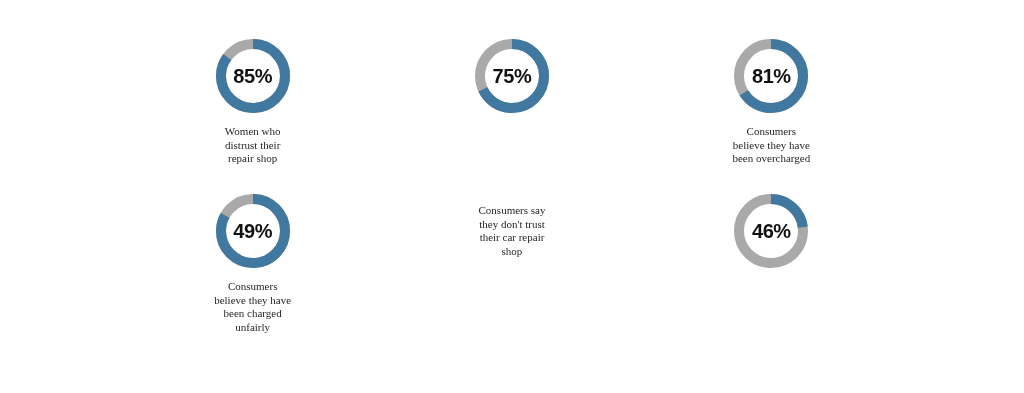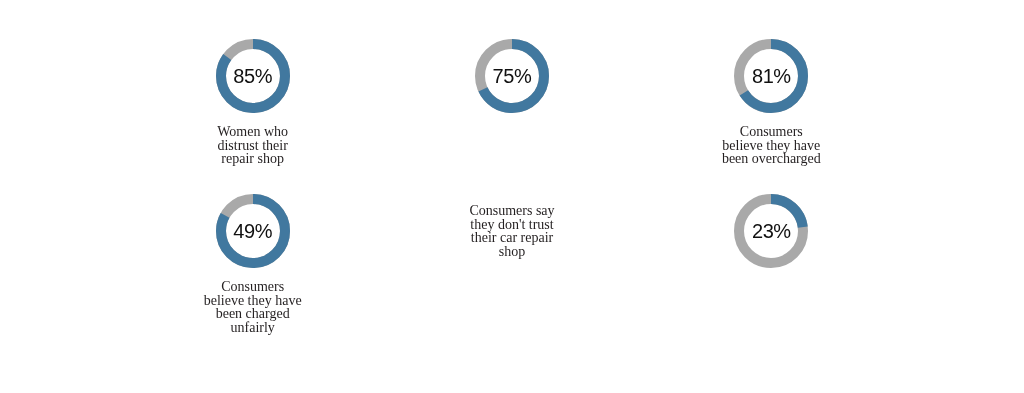--- a/index.html
+++ b/index.html
@@ -48,30 +48,30 @@
   .donut-value {
     position: absolute;
     left: 0;
     top: 0;
     width: 76px;
     height: 76px;
     display: flex;
     align-items: center;
     justify-content: center;
     font-family: "Liberation Sans", sans-serif;
-    font-weight: normal;
+    font-weight: bold;
     font-size: 20px;
     letter-spacing: -0.4px;
     color: #111111;
     line-height: 1;
   }
   .caption {
     margin-top: 11px;
     font-family: "Liberation Serif", serif;
-    font-size: 14px;
+    font-size: 11px;
     line-height: 13.5px;
     color: #231f20;
     text-align: center;
     max-width: 150px;
     white-space: pre-line;
   }
 </style>
 </head>
 <body>
 
@@ -134,18 +134,18 @@
 their car repair
 shop</div>
     </div>
 
     <div class="stat">
       <div class="donut-wrap">
         <svg class="donut-svg" viewBox="0 0 76 76">
           <circle cx="38" cy="38" r="32" fill="none" stroke="#a9a9a9" stroke-width="10"></circle>
           <circle class="arc" cx="38" cy="38" r="32" fill="none" stroke="#41789f" stroke-width="10" transform="rotate(-90 38 38)" stroke-dasharray="46.244 154.818" stroke-dashoffset="0"></circle>
         </svg>
-        <div class="donut-value">23%</div>
+        <div class="donut-value">46%</div>
       </div>
     </div>
 
   </div>
 </div>
 
 </body></html>

